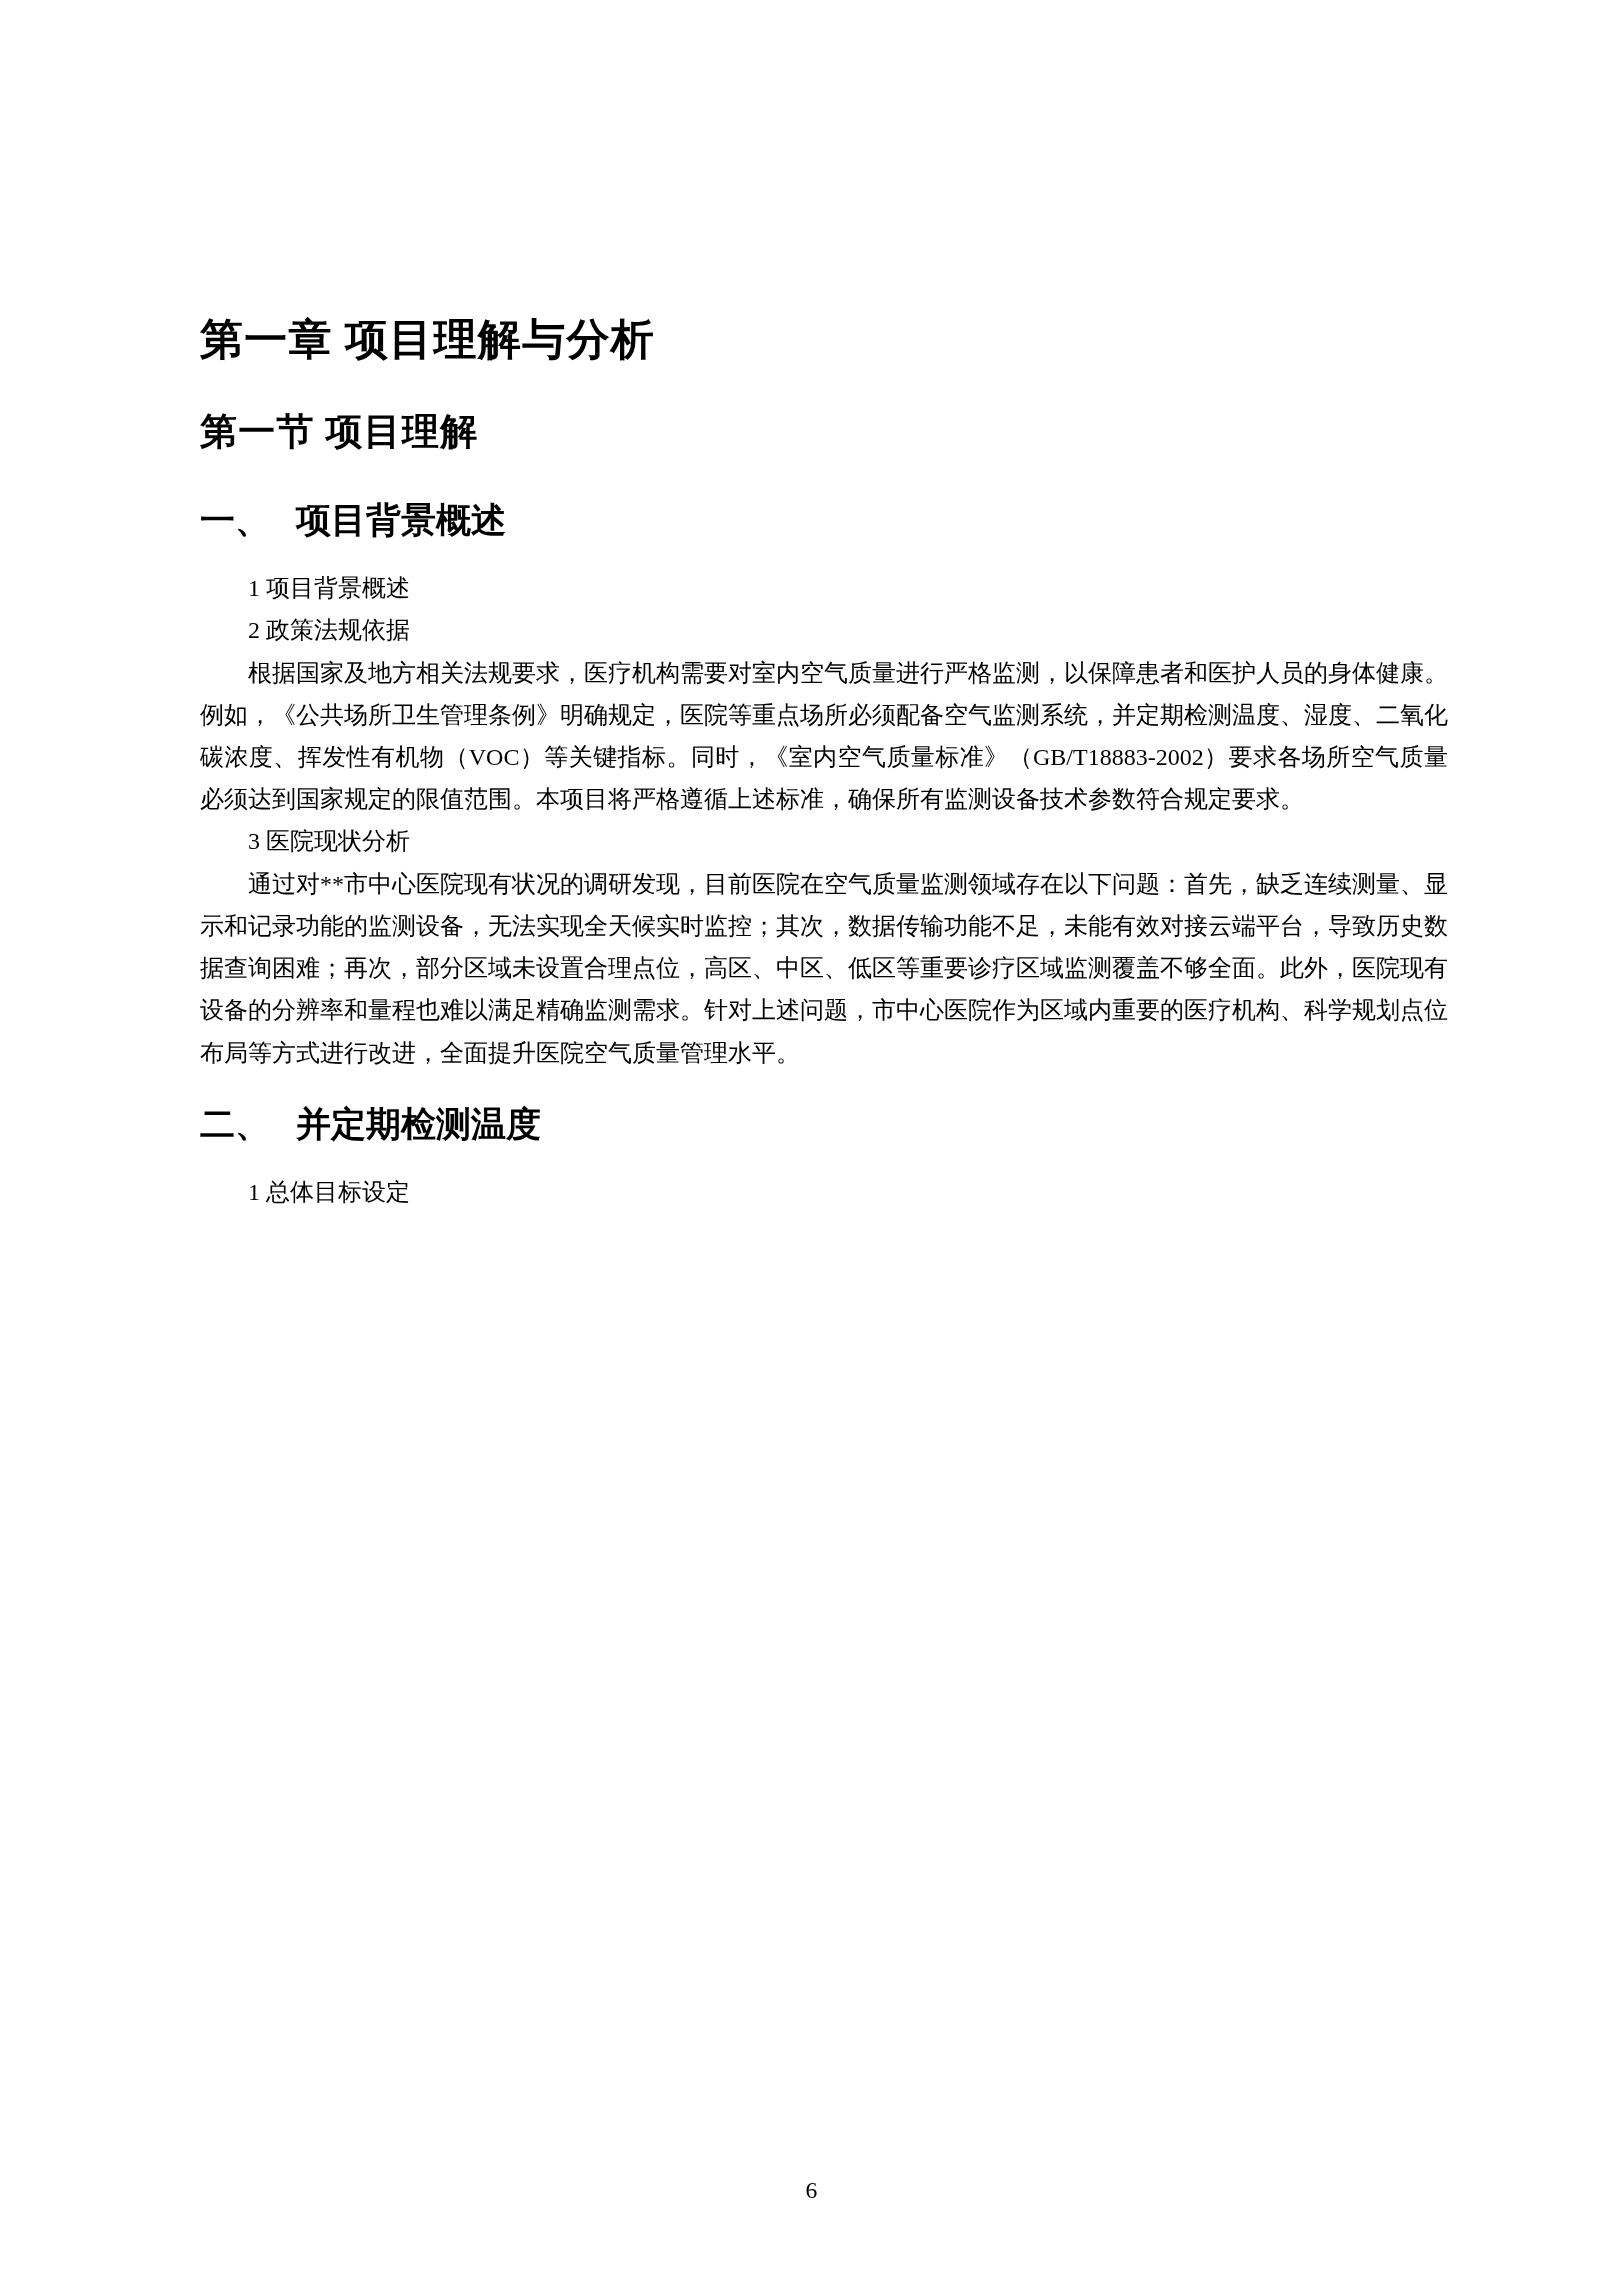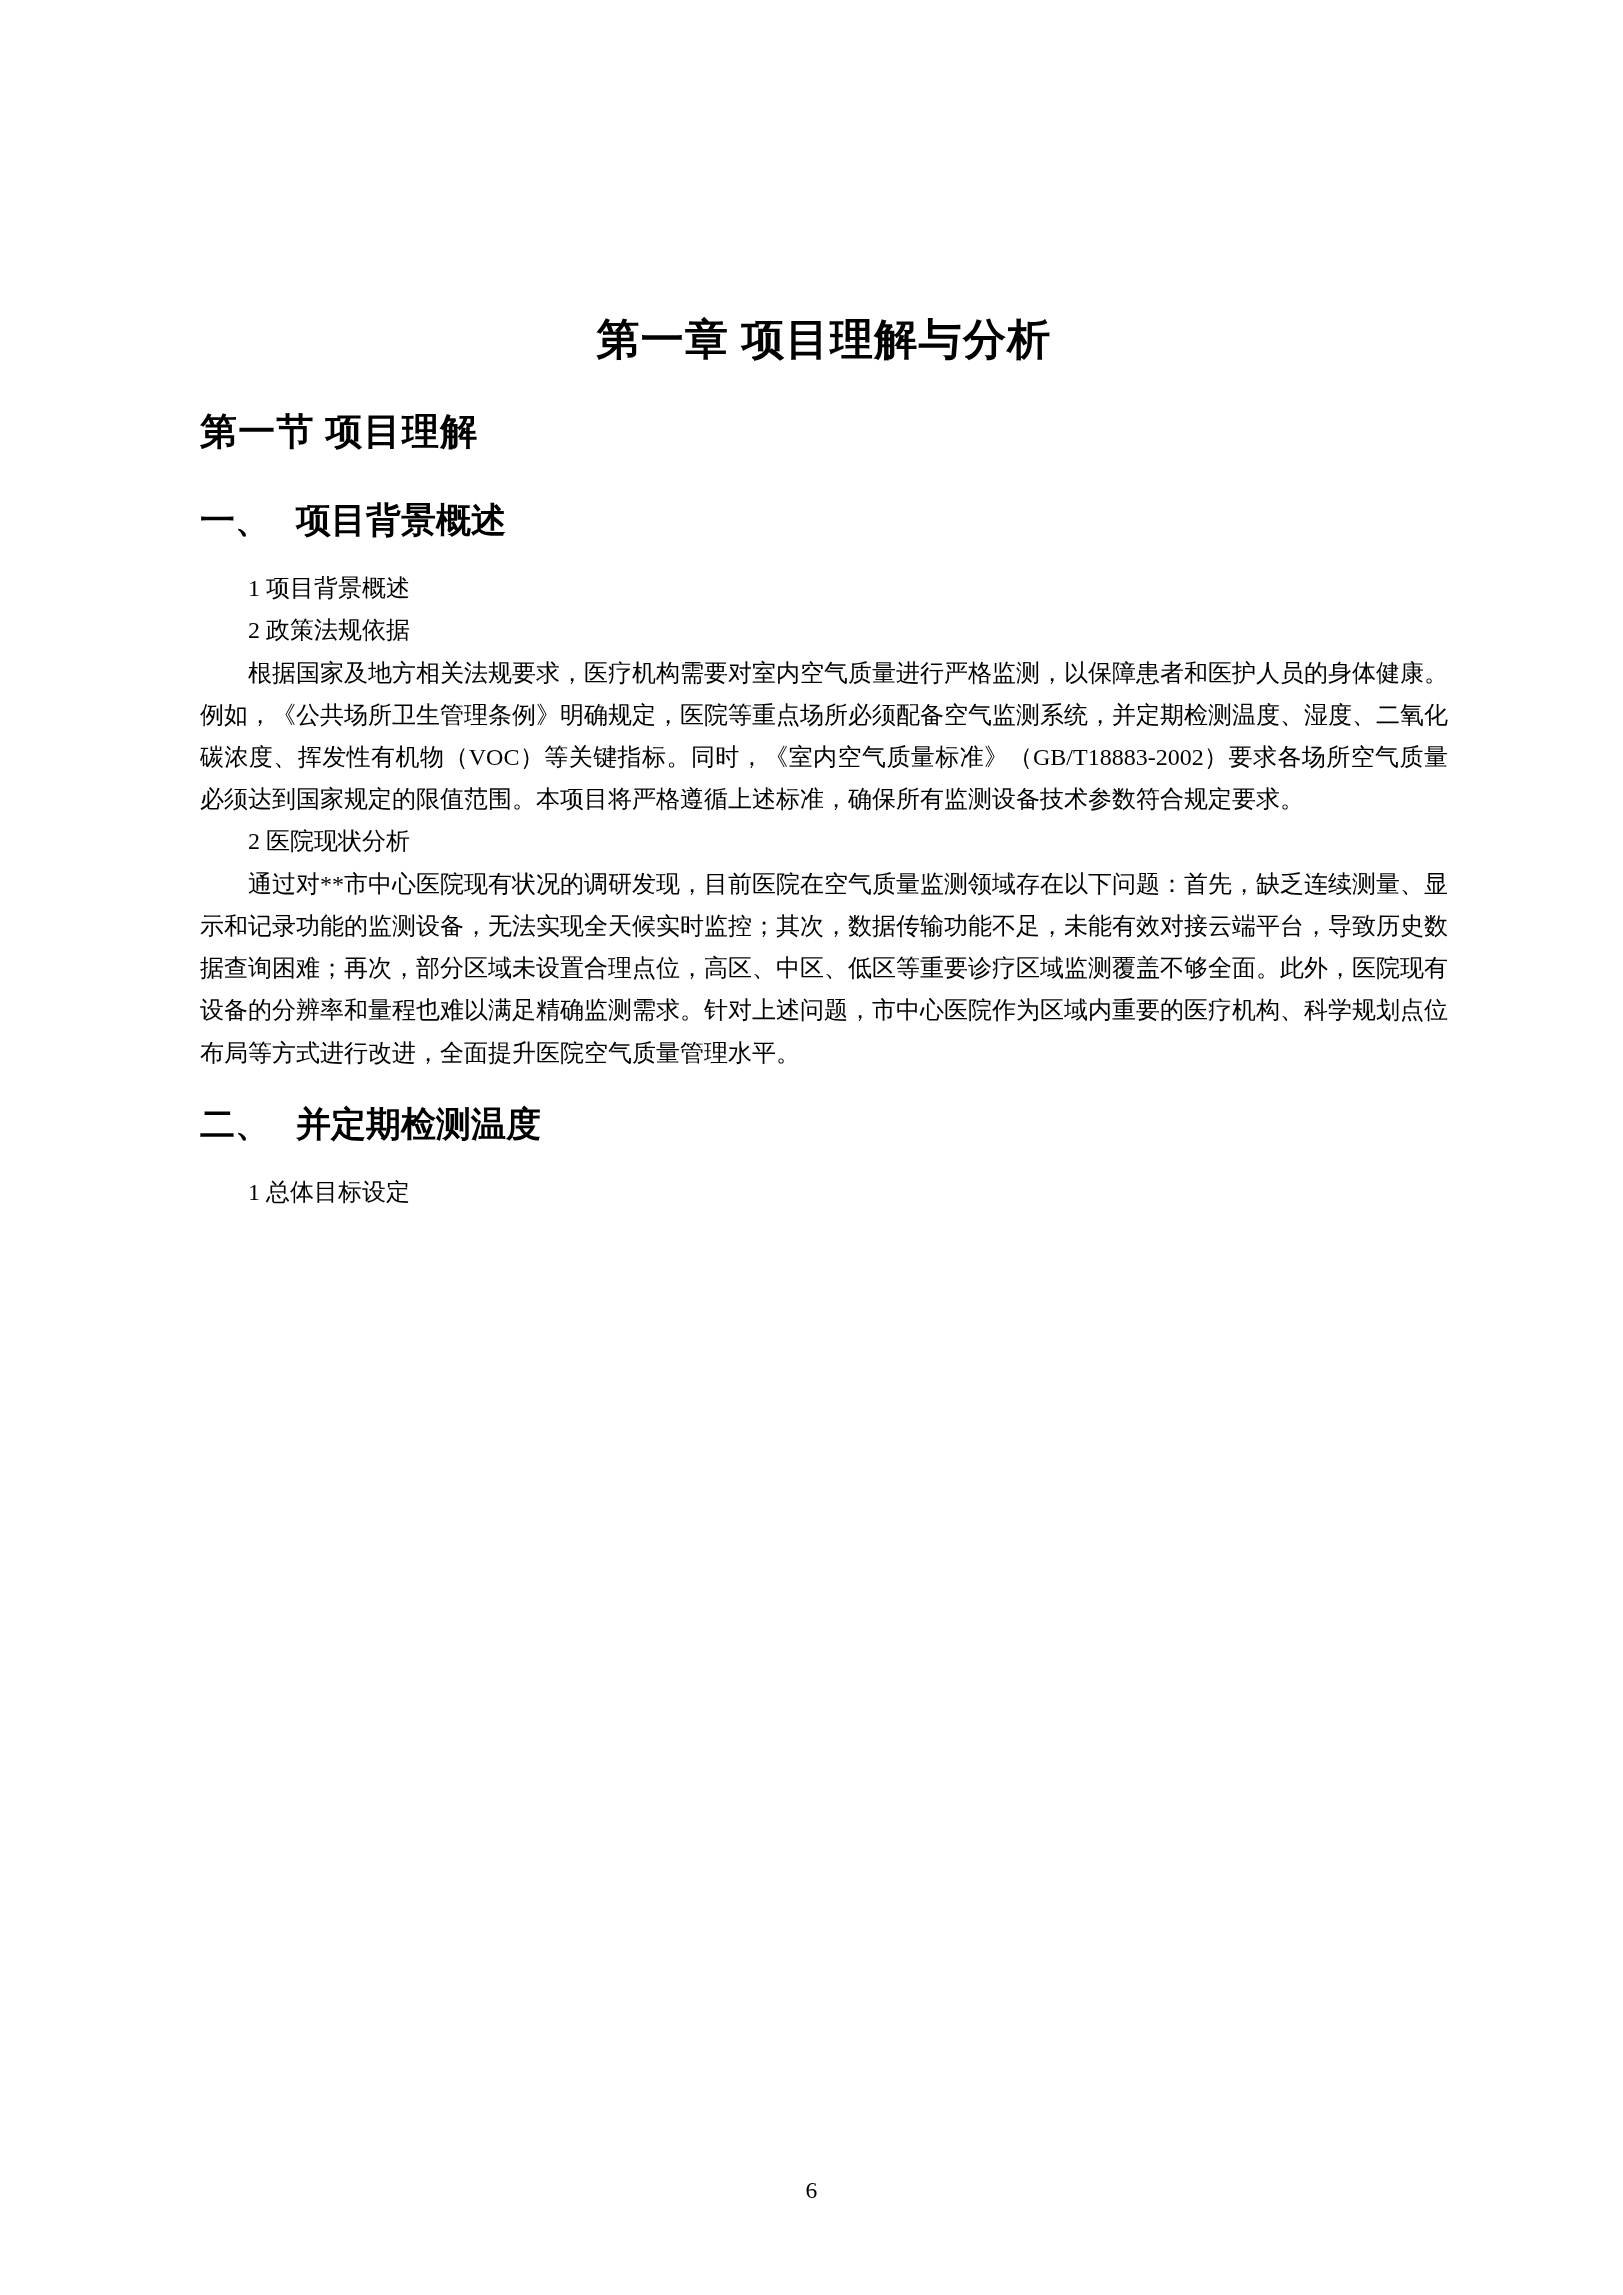--- a/index.html
+++ b/index.html
@@ -15,21 +15,20 @@
     box-sizing: border-box;
     padding: 314px 175px 0 200px;
     font-family: "Liberation Serif", "DejaVu Serif", serif;
     color: #000000;
     overflow: hidden;
   }
   .chapter-title {
     margin: 0;
     font-size: 43px;
     font-weight: bold;
-    text-align: center;
     line-height: 1.2;
     letter-spacing: 1.3px;
   }
   .section-title {
     margin: 44px 0 0 0;
     font-size: 37px;
     font-weight: bold;
     text-align: left;
     line-height: 1.2;
     letter-spacing: 1.3px;
@@ -84,21 +83,21 @@
 
   <div class="body-block">
 
     <p class="sub-label">1 项目背景概述</p>
 
 
     <p class="sub-label">2 政策法规依据</p>
 
     <p class="body-para">根据国家及地方相关法规要求，医疗机构需要对室内空气质量进行严格监测，以保障患者和医护人员的身体健康。例如，《公共场所卫生管理条例》明确规定，医院等重点场所必须配备空气监测系统，并定期检测温度、湿度、二氧化碳浓度、挥发性有机物（VOC）等关键指标。同时，《室内空气质量标准》（GB/T18883-2002）要求各场所空气质量必须达到国家规定的限值范围。本项目将严格遵循上述标准，确保所有监测设备技术参数符合规定要求。</p>
 
-    <p class="sub-label">2 医院现状分析</p>
+    <p class="sub-label">3 医院现状分析</p>
 
     <p class="body-para">通过对**市中心医院现有状况的调研发现，目前医院在空气质量监测领域存在以下问题：首先，缺乏连续测量、显示和记录功能的监测设备，无法实现全天候实时监控；其次，数据传输功能不足，未能有效对接云端平台，导致历史数据查询困难；再次，部分区域未设置合理点位，高区、中区、低区等重要诊疗区域监测覆盖不够全面。此外，医院现有设备的分辨率和量程也难以满足精确监测需求。针对上述问题，市中心医院作为区域内重要的医疗机构、科学规划点位布局等方式进行改进，全面提升医院空气质量管理水平。</p>
 
   </div>
 
   <div class="heading second">
     <span>二、</span>
     <span>并定期检测温度</span>
   </div>
 

